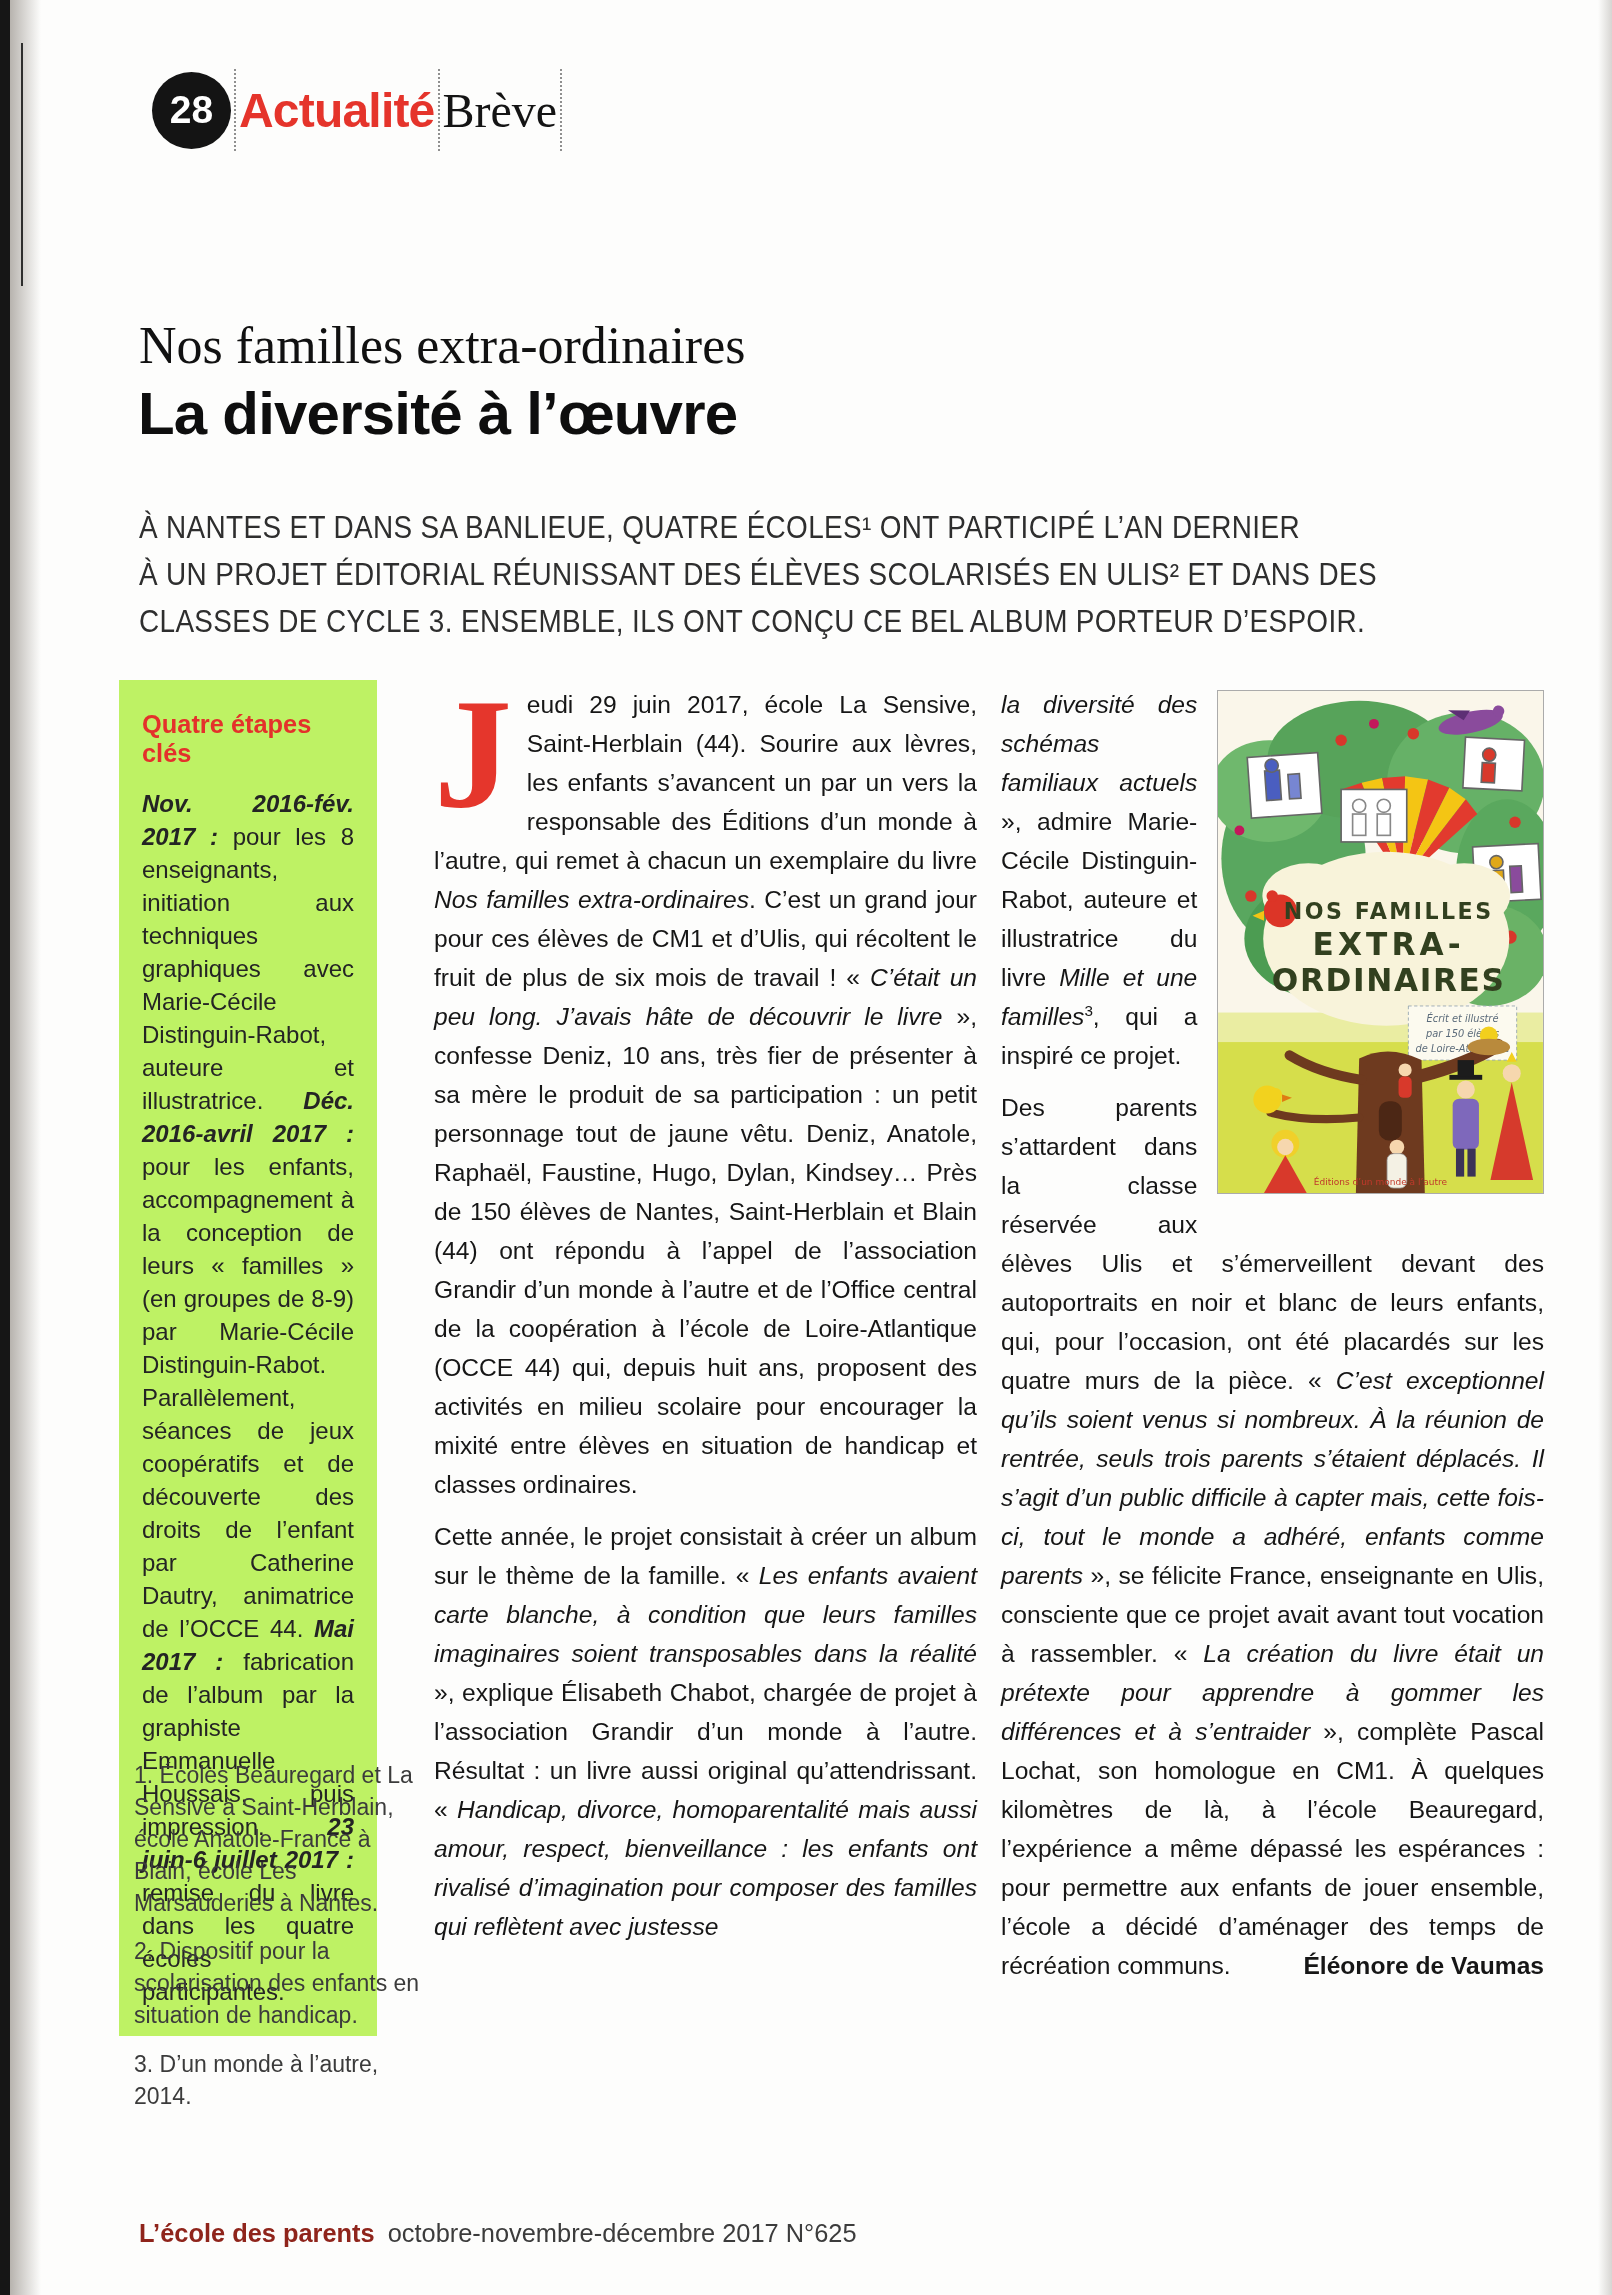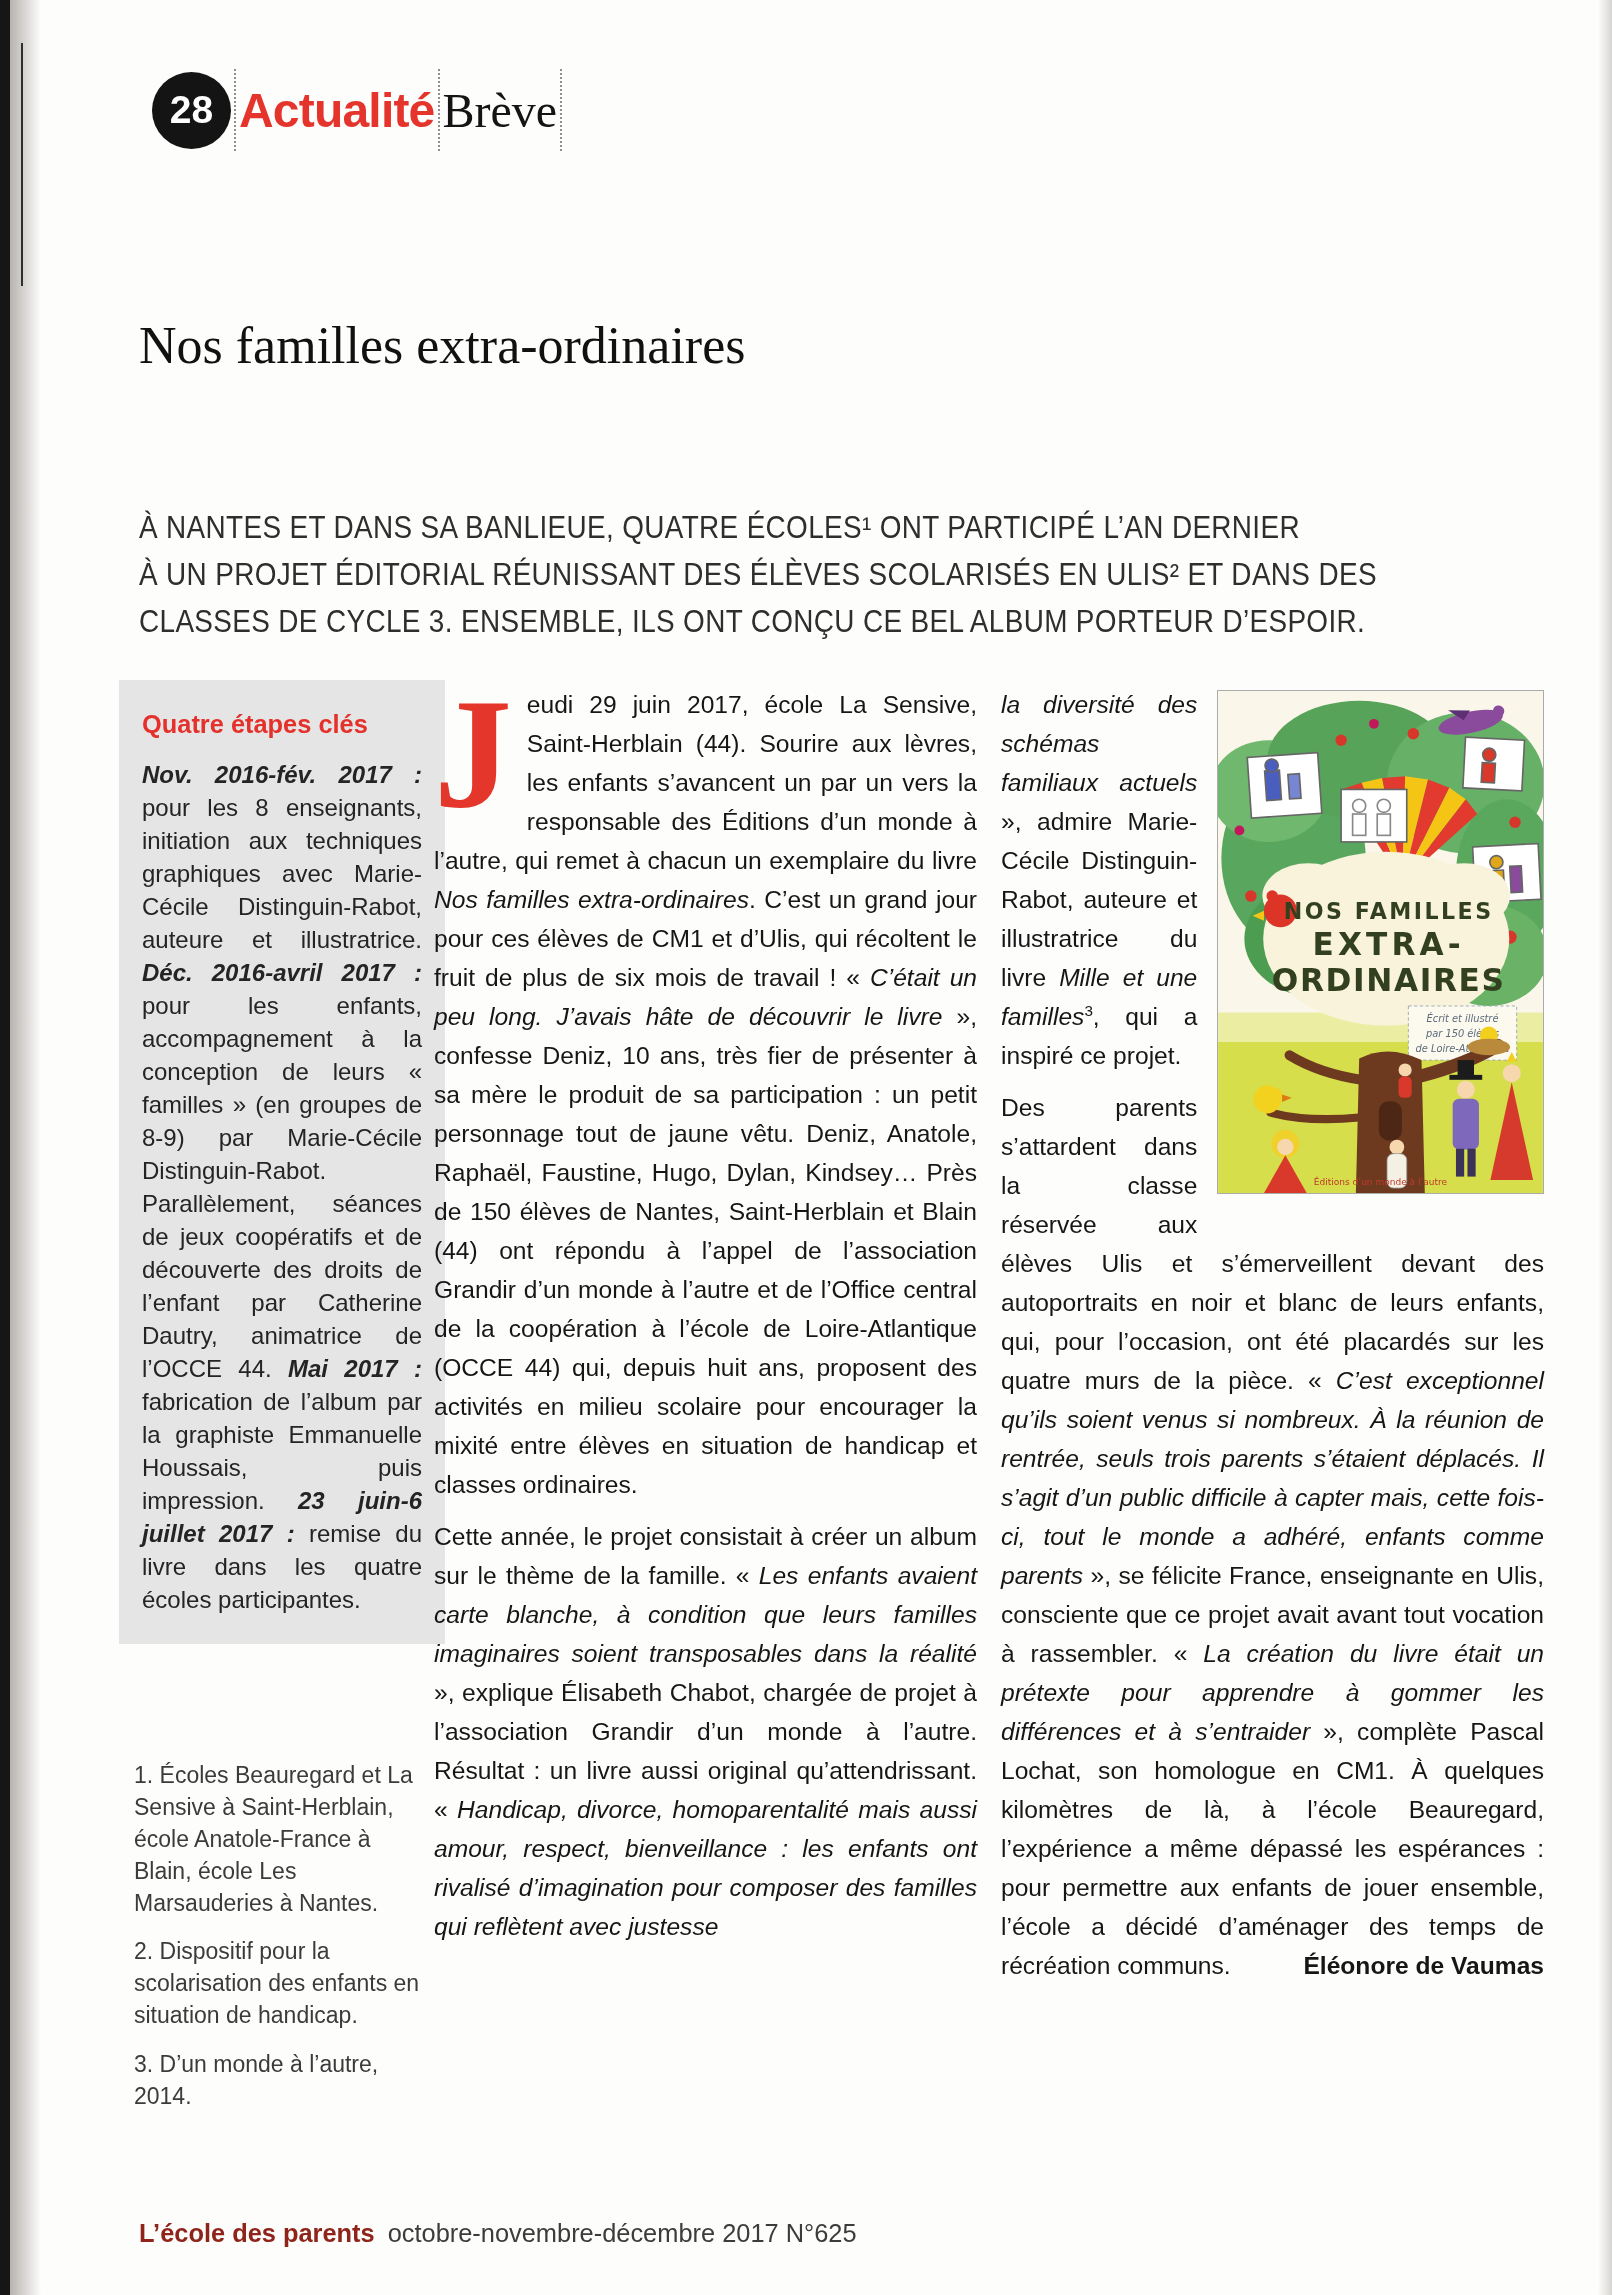--- a/index.html
+++ b/index.html
@@ -29,22 +29,22 @@
   .title{position:absolute;left:138px;top:384px;font-size:60px;font-weight:700;color:#0e0e0e;
     letter-spacing:-0.8px;line-height:1;}
 
   
   .standfirst{position:absolute;left:139px;top:510px;width:1418px;color:#2e2e2e;}
   .standfirst .line{height:47px;}
   .cond{display:inline-block;transform:scaleX(0.9);transform-origin:0 50%;
     white-space:nowrap;font-size:31px;letter-spacing:0.4px;}
 
   
-  .sidebar{position:absolute;left:119px;top:680px;width:326px;box-sizing:border-box;
-    background:#e5e5e5;padding:29.5px 23px 28px;}
+  .sidebar{position:absolute;left:119px;top:680px;width:258px;box-sizing:border-box;
+    background:#bef264;padding:29.5px 23px 28px;}
   .sidebar-title{font-size:25.4px;font-weight:700;color:#e4312b;margin:0 0 19.7px 0;}
   .sidebar-body{font-size:24px;line-height:33px;text-align:justify;color:#242424;}
 
   
   .footnotes{position:absolute;left:134px;top:1759px;width:288px;font-size:23px;
     line-height:32px;color:#3b3b3b;}
   .footnote{margin-bottom:16.4px;}
 
   
   .col{position:absolute;top:685px;width:543px;font-size:24.6px;line-height:39px;color:#161616;}
@@ -83,20 +83,21 @@
       <span>28</span>
     </div>
     <div class="hdr-sep"></div>
     <div class="section-label">Actualité</div>
     <div class="hdr-sep"></div>
     <div class="rubric-label">Brève</div>
     <div class="hdr-sep"></div>
   </div>
 
   <div class="kicker">Nos familles extra-ordinaires</div>
+  <div class="title">La diversité à l’œuvre</div>
 
   <div class="standfirst">
     <div class="line"><span class="cond">À NANTES ET DANS SA BANLIEUE, QUATRE ÉCOLES¹ ONT PARTICIPÉ L’AN DERNIER</span></div>
     <div class="line"><span class="cond">À UN PROJET ÉDITORIAL RÉUNISSANT DES ÉLÈVES SCOLARISÉS EN ULIS² ET DANS DES</span></div>
     <div class="line"><span class="cond">CLASSES DE CYCLE 3. ENSEMBLE, ILS ONT CONÇU CE BEL ALBUM PORTEUR D’ESPOIR.</span></div>
   </div>
 
   <div class="sidebar">
     <div class="sidebar-title">Quatre étapes clés</div>
     <div class="sidebar-body"><span class="bit">Nov. 2016-fév. 2017 : </span><span>pour les 8 enseignants, initiation aux techniques graphiques avec Marie-Cécile Distinguin-Rabot, auteure et illustratrice. </span><span class="bit">Déc. 2016-avril 2017 : </span><span>pour les enfants, accompagnement à la conception de leurs « familles » (en groupes de 8-9) par Marie-Cécile Distinguin-Rabot. Parallèlement, séances de jeux coopératifs et de découverte des droits de l’enfant par Catherine Dautry, animatrice de l’OCCE 44. </span><span class="bit">Mai 2017 : </span><span>fabrication de l’album par la graphiste Emmanuelle Houssais, puis impression. </span><span class="bit">23 juin-6 juillet 2017 : </span><span>remise du livre dans les quatre écoles participantes.</span></div>

